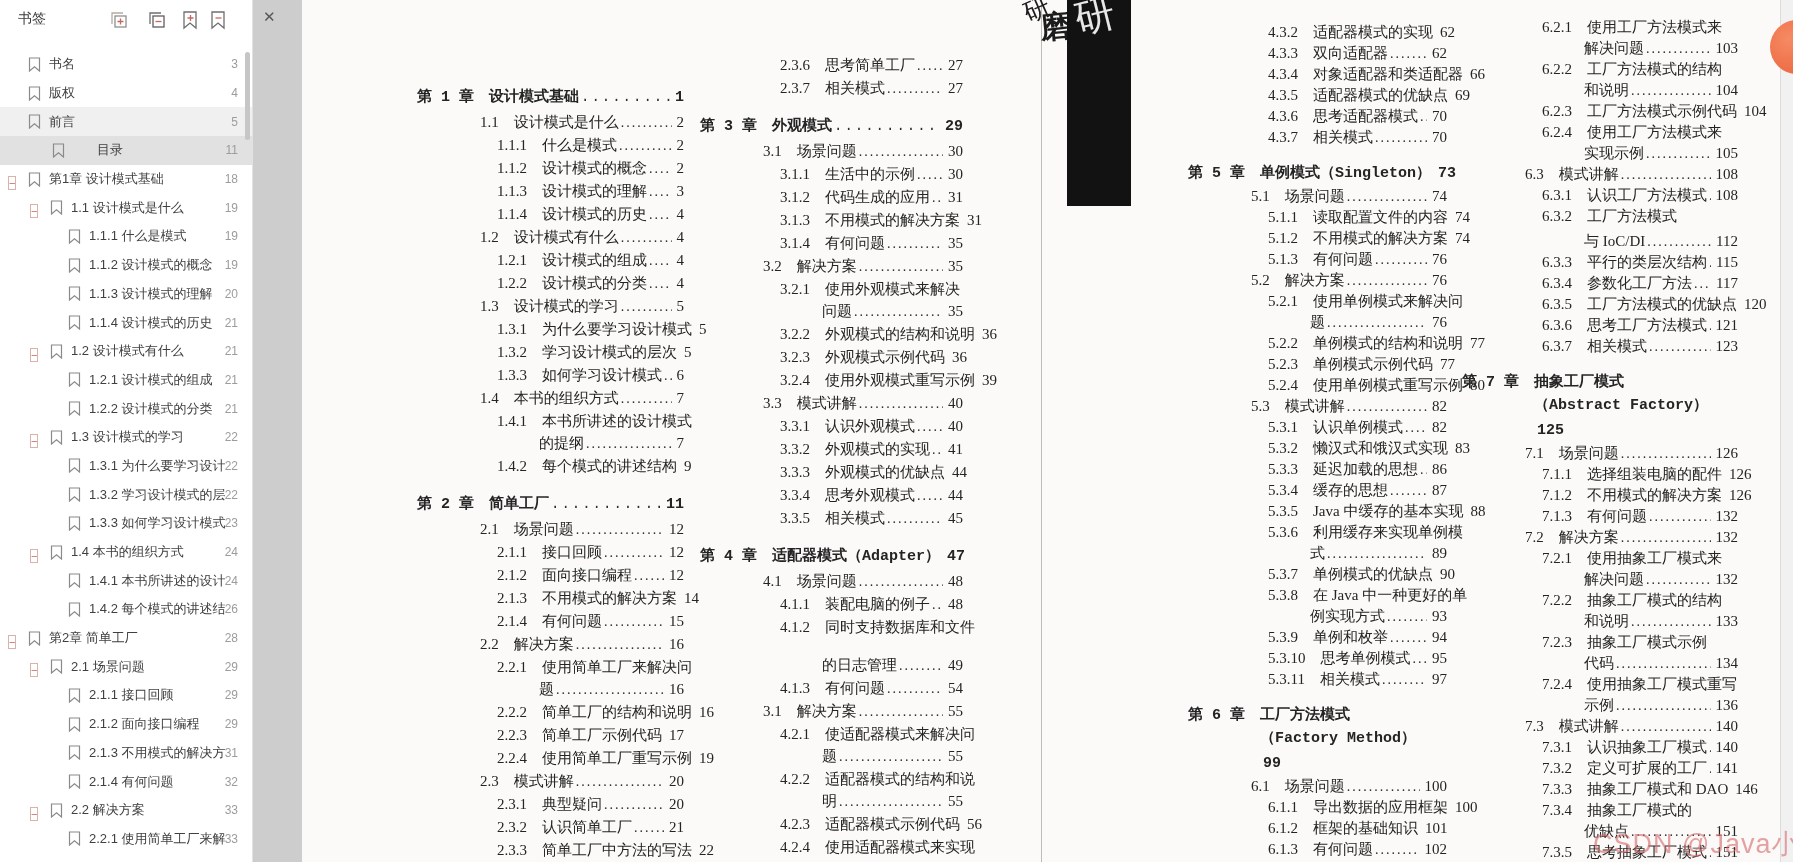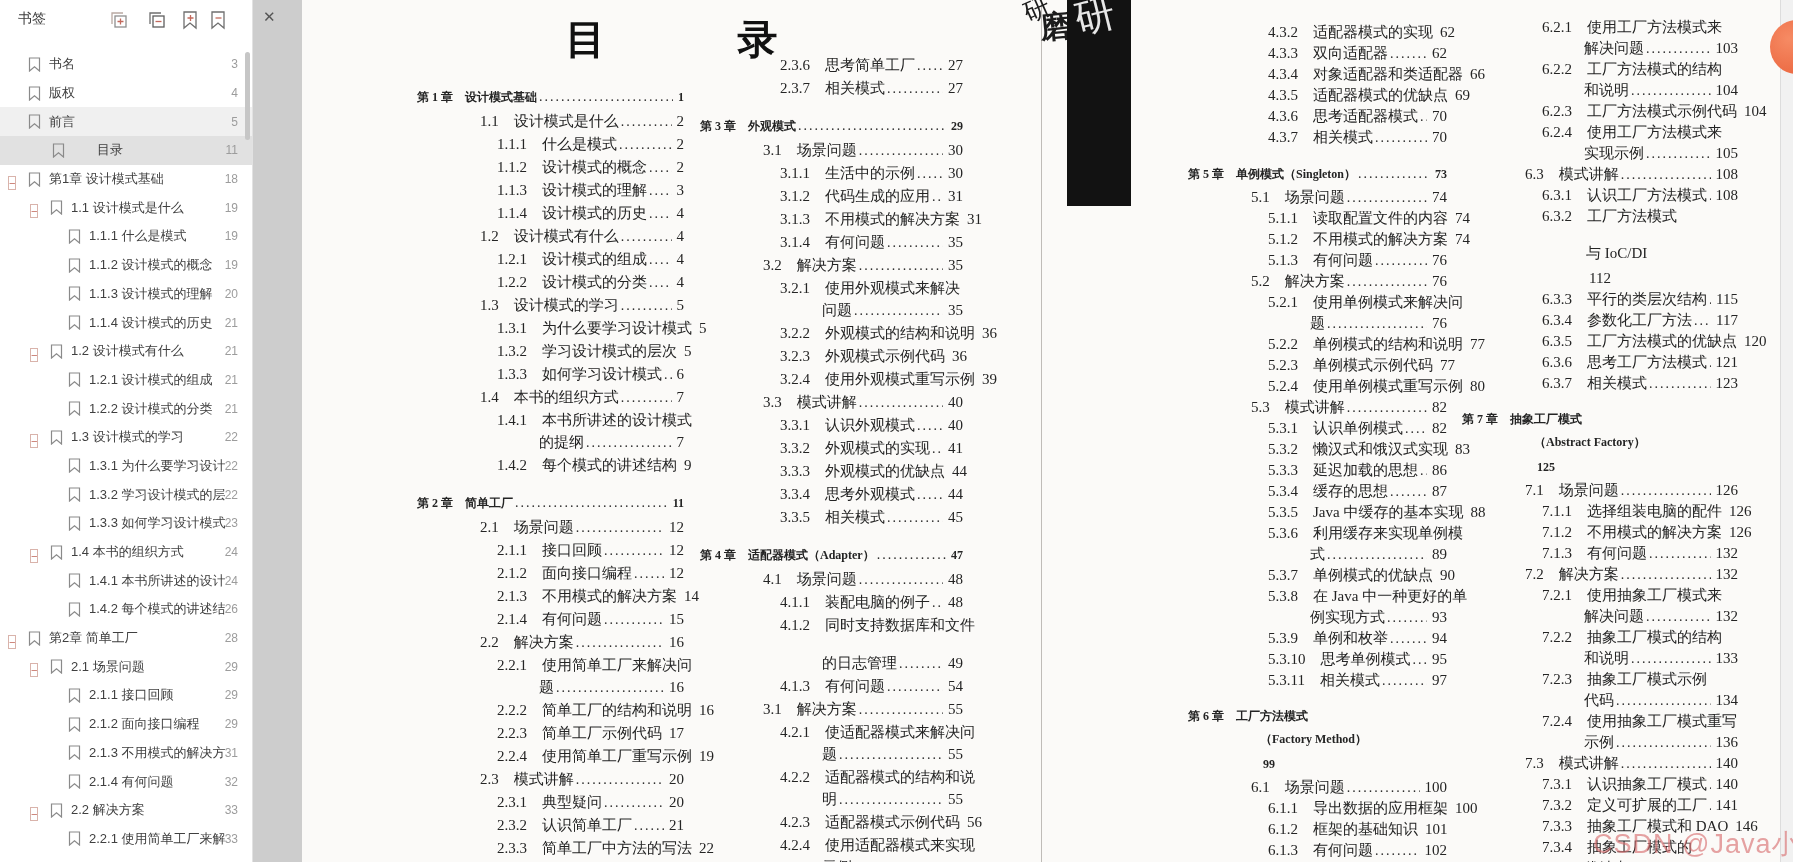--- a/index.html
+++ b/index.html
@@ -38,21 +38,21 @@
   .toc{font-family:"Liberation Serif","DejaVu Serif",serif;color:#242424;}
   #toc-title{position:absolute;left:0;top:12px;width:739px;text-align:center;
              font-size:40px;font-weight:bold;letter-spacing:46px;text-indent:46px;color:#111;}
   .toc-col{position:absolute;}
   #col1{left:115px;top:86px;width:267px;}
   #col2{left:398px;top:54px;width:263px;}
   #col3{left:886px;top:22px;width:259px;}
   #col4{left:1160px;top:17px;width:276px;}
   .trow{display:flex;align-items:baseline;line-height:22px;font-size:15px;white-space:nowrap;}
   .rp .trow{line-height:21px;}
-  .trow.ch{font-weight:bold;font-size:12px;margin:15px 0 2px;}
+  .trow.ch{font-weight:bold;font-size:15px;margin:15px 0 2px;font-family:Liberation Mono, monospace;}
   .trow.ch.first{margin-top:0;}
   .trow.cont{margin-top:0;}
   .ind-s1{padding-left:63px;} .ind-s2{padding-left:80px;}
   .ind-s2w{padding-left:122px;} .ind-chw{padding-left:70px;flex-direction:column;}
   .lead{flex:1 1 4px;overflow:hidden;margin:0 2px;min-width:0;}
   .lead::after{content:"....................................................................";
                letter-spacing:2px;font-size:14px;color:#2e2e2e;font-weight:normal;}
   .pg{padding-left:3px;}
 
   
@@ -329,21 +329,20 @@
       </div>
     </div>
   <div id="sb-scroll"></div>
 </div>
 
 <div id="gutter">
   <span id="close-x">✕</span>
 </div>
 
 <div id="doc">
-  <div id="toc-title" class="toc">目　录</div>
 
   <div id="col1" class="toc toc-col">
       <div class="trow ch first">
         <span>第 1 章　设计模式基础</span>
         <span class="lead"></span>
         <span class="pg">1</span>
       </div>
       <div class="trow s1 ind-s1">
         <span>1.1　设计模式是什么</span>
         <span class="lead"></span>
@@ -897,21 +896,21 @@
           <span class="pg">108</span>
         </div>
         <div class="trow s2 ind-s2">
           <span>6.3.1　认识工厂方法模式</span>
           <span class="lead"></span>
           <span class="pg">108</span>
         </div>
         <div class="trow s2 ind-s2">
           <span>6.3.2　工厂方法模式</span>
         </div>
-        <div class="trow cont ind-s2w" style="margin-top: 16px; flex-direction: column;">
+        <div class="trow cont ind-s2w" style="margin-top: 4px;">
           <span>与 IoC/DI</span>
           <span class="lead"></span>
           <span class="pg">112</span>
         </div>
         <div class="trow s2 ind-s2">
           <span>6.3.3　平行的类层次结构</span>
           <span class="lead"></span>
           <span class="pg">115</span>
         </div>
         <div class="trow s2 ind-s2">

